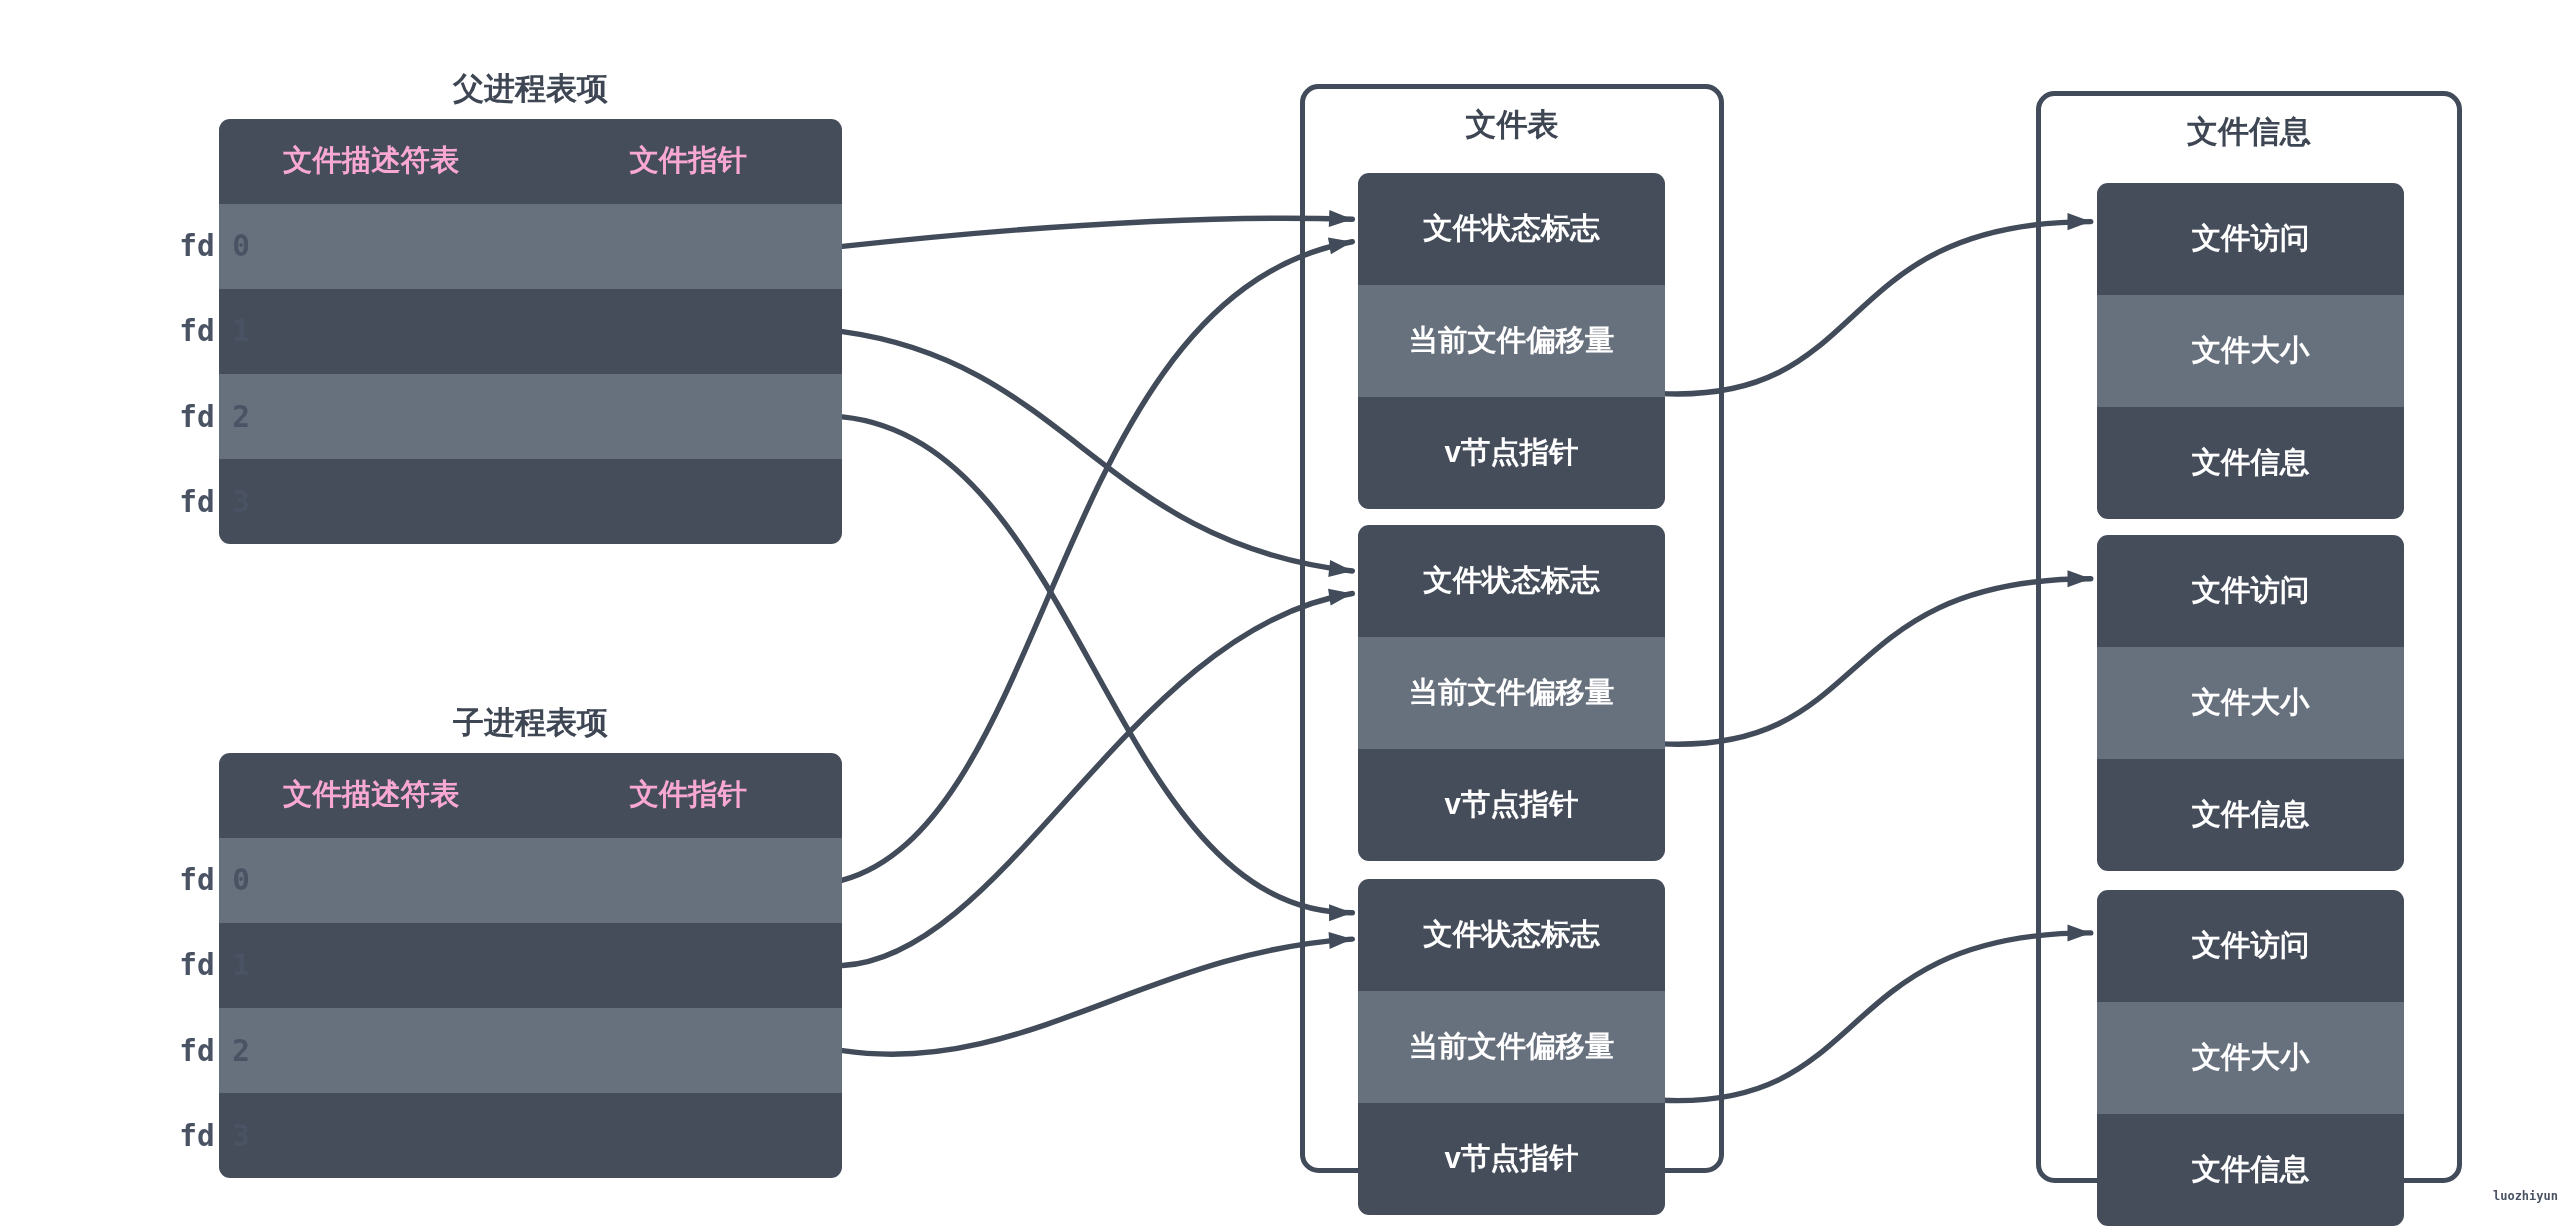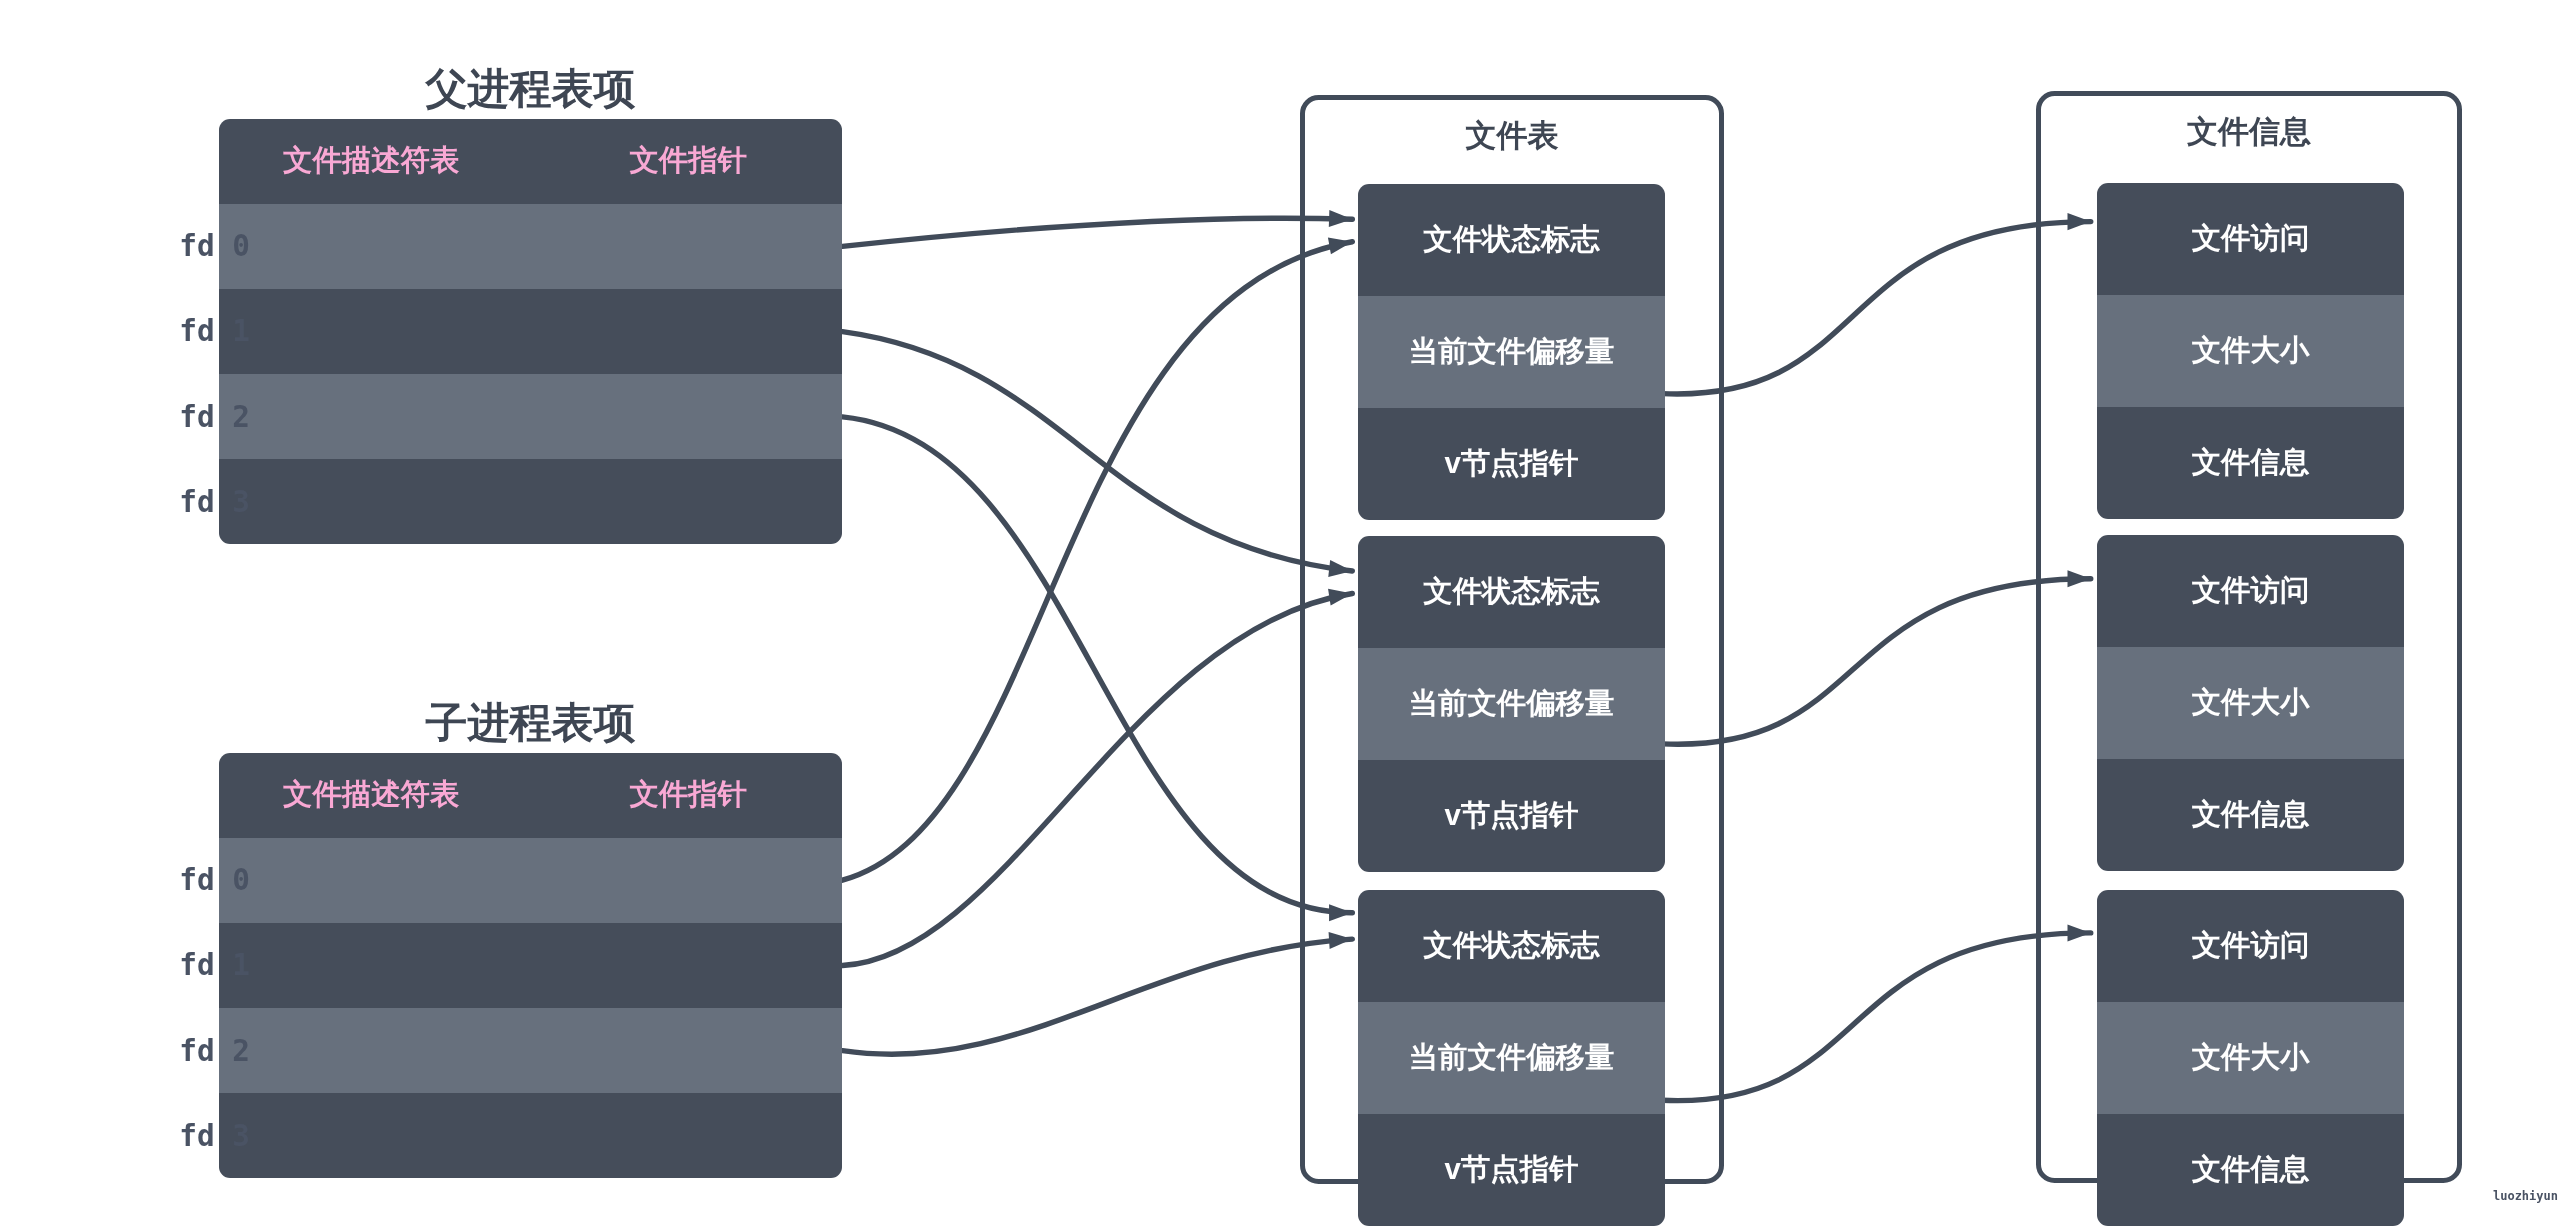--- a/index.html
+++ b/index.html
@@ -3,21 +3,21 @@
 <meta charset="utf-8">
 <style>
   html,body{margin:0;padding:0;background:#ffffff;}
   .canvas{position:relative;width:2576px;height:1232px;background:#ffffff;overflow:hidden;
           font-family:"Liberation Sans",sans-serif;}
   .main-title{position:absolute;left:0;top:26px;width:2576px;text-align:center;
               font-size:40px;line-height:45px;font-weight:bold;color:#3e4653;}
   
   .ptable{position:absolute;left:0;width:842px;}
   .ptable .tbl-title{margin-left:219px;width:623px;text-align:center;
-                     font-size:42px;line-height:37px;font-weight:bold;color:#3e4653;}
+                     font-size:31px;line-height:37px;font-weight:bold;color:#3e4653;}
   .ptable .tbl{margin-left:219px;margin-top:11.6px;width:623px;border-radius:11px;overflow:hidden;}
   .tbl-header{height:85px;display:flex;align-items:center;justify-content:space-between;
               background:#454d5a;color:#f9a8d4;font-size:29.4px;font-weight:bold;
               padding-left:64px;padding-right:95px;box-sizing:border-box;}
   .tbl-row{height:85px;}
   .row-light{background:#67707d;}
   .row-dark{background:#454d5a;}
   .fd-label{position:absolute;left:0;width:203px;height:85px;line-height:85px;
             text-align:right;font-family:"DejaVu Sans Mono","Liberation Mono",monospace;
             font-weight:bold;font-size:29.4px;color:#4a5364;margin-left:47px;}
@@ -98,21 +98,21 @@
         </div>
     </div>
     <div class="fd-col">
         <div class="fd-label" style="top: 134px;">fd 0</div>
         <div class="fd-label" style="top: 219px;">fd 1</div>
         <div class="fd-label" style="top: 305px;">fd 2</div>
         <div class="fd-label" style="top: 390px;">fd 3</div>
       </div>
   </section>
 
-  <section class="container" id="file-container" style="left:1300px;top:95px;width:424px;height:1089px">
+  <section class="container" id="file-container" style="left:1300px;top:84px;width:424px;height:1089px">
     <div class="container-title">文件表</div>
     <div>
         <div class="entry" style="left: 53px; top: 84px;">
           <div class="entry-row row-dark">文件状态标志</div>
           <div class="entry-row row-light">当前文件偏移量</div>
           <div class="entry-row row-dark">v节点指针</div>
         </div>
         <div class="entry" style="left: 53px; top: 436px;">
           <div class="entry-row row-dark">文件状态标志</div>
           <div class="entry-row row-light">当前文件偏移量</div>

